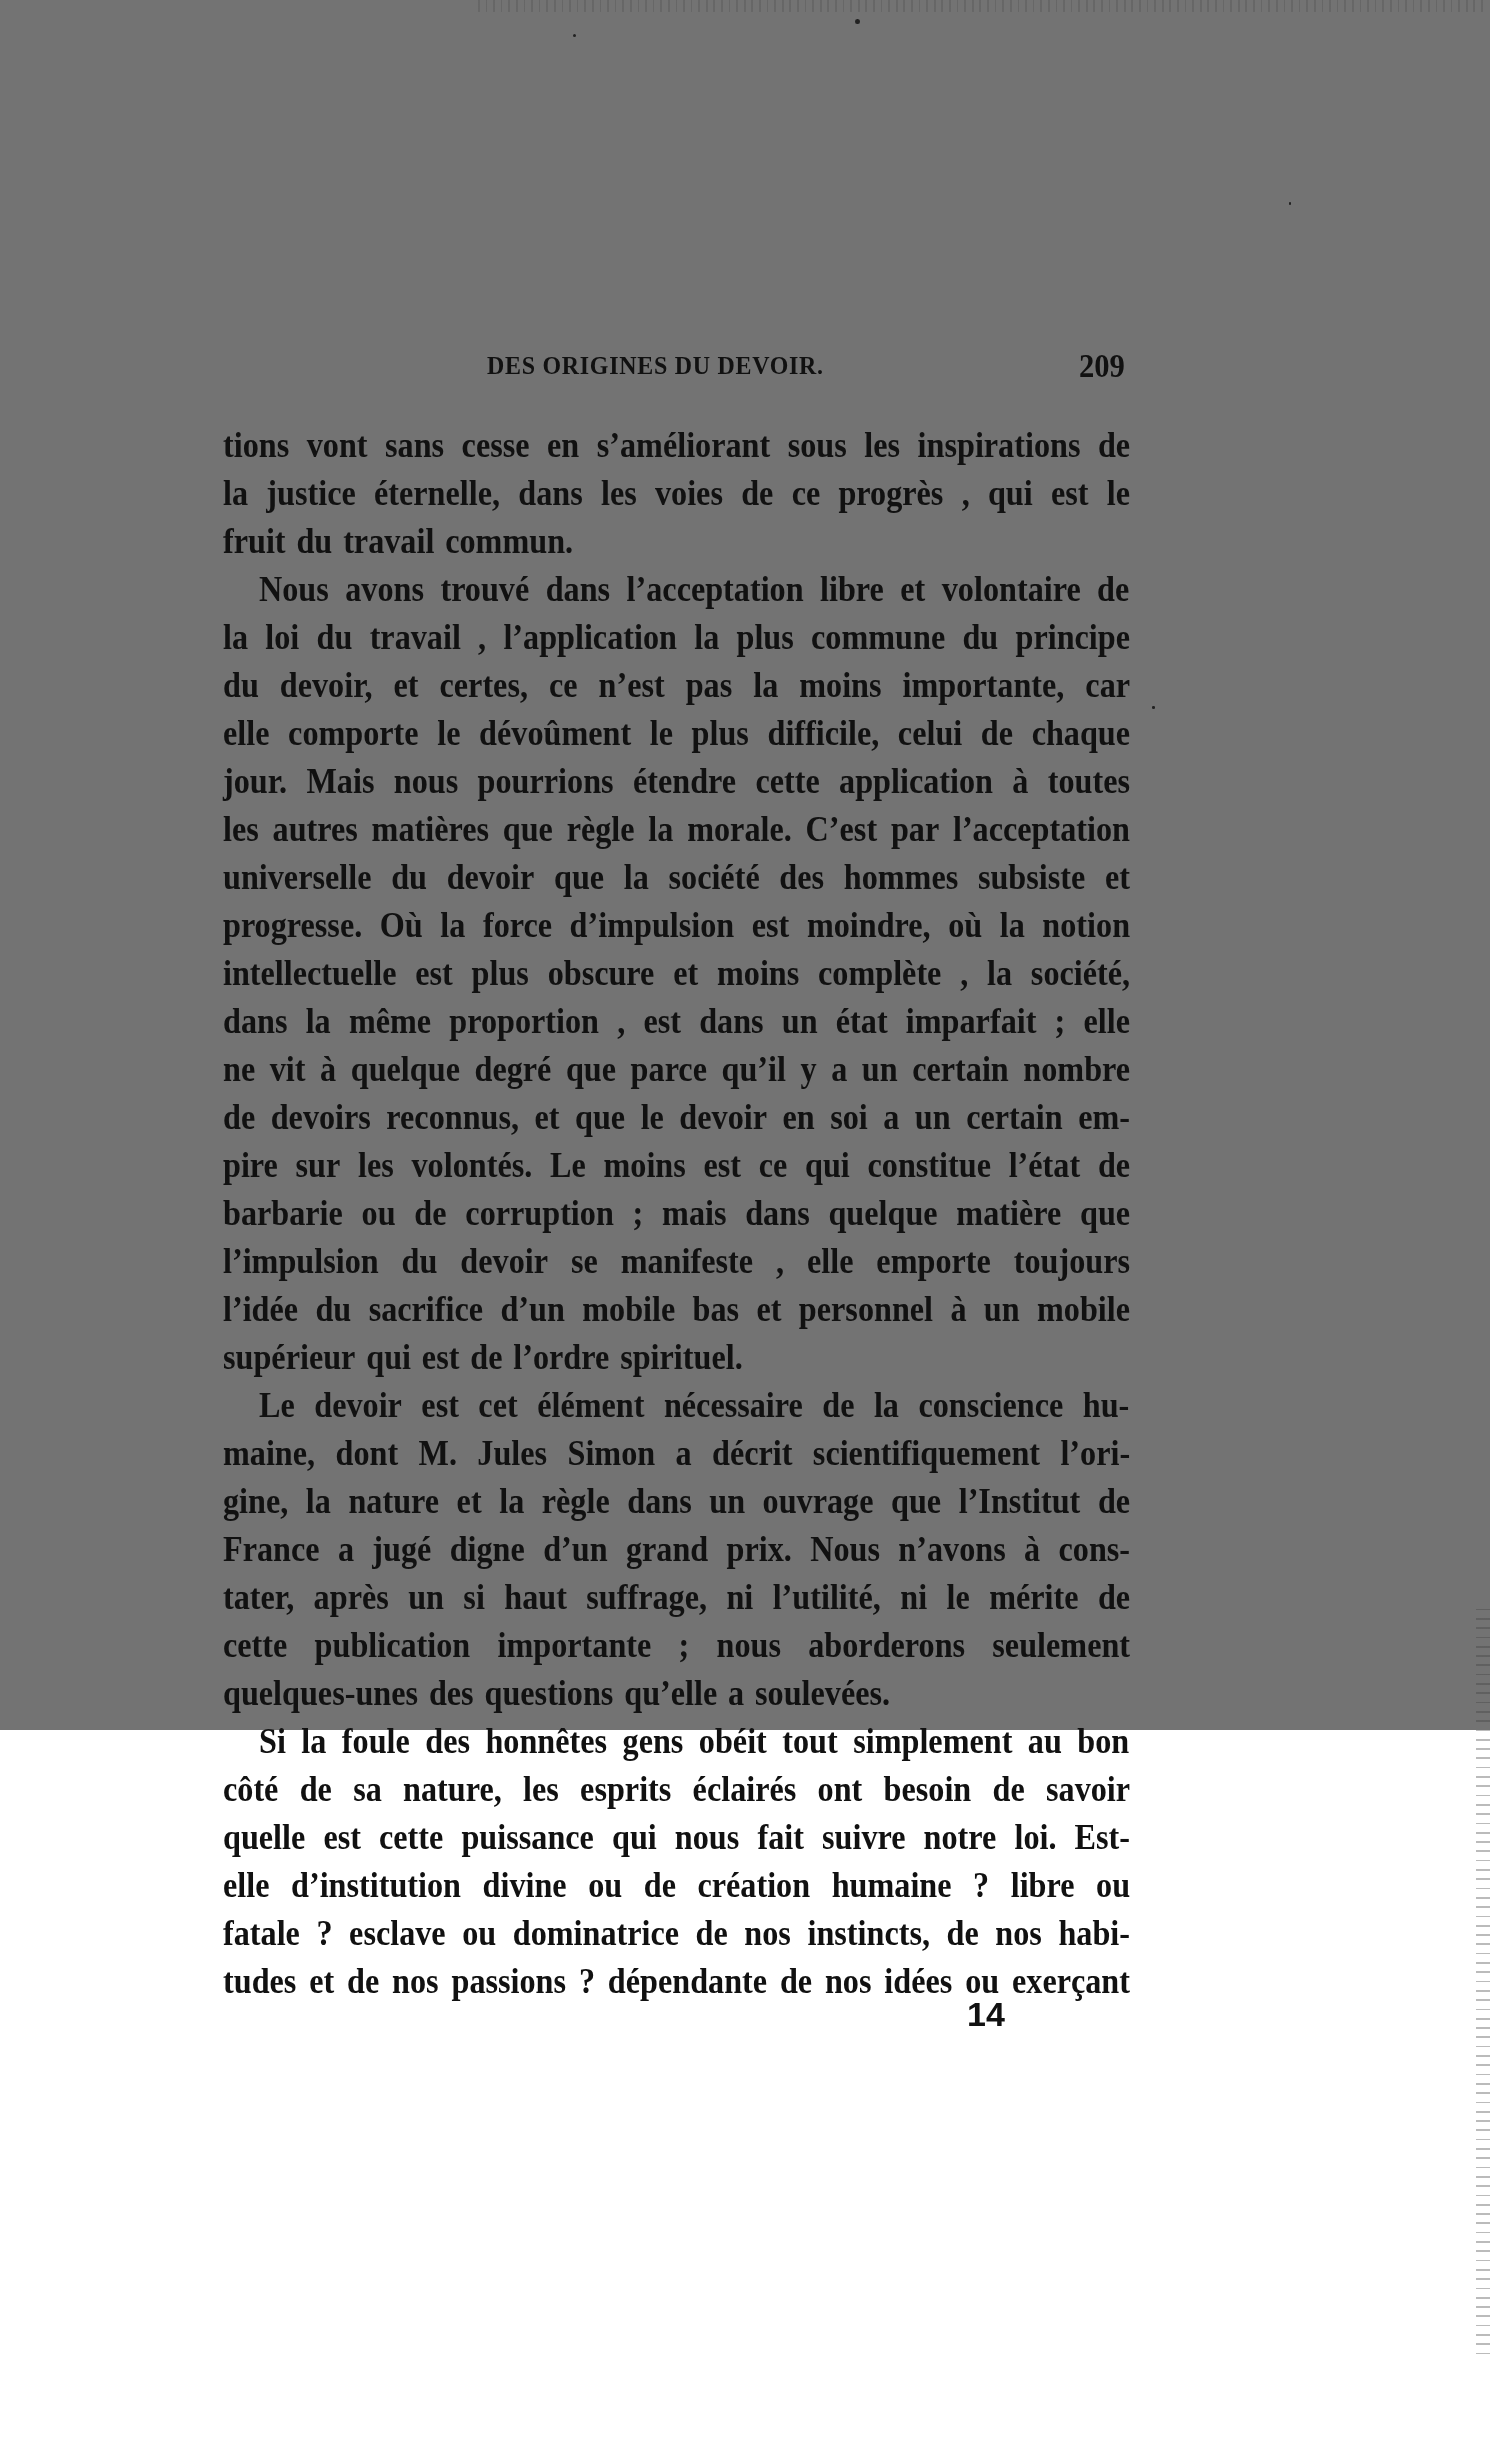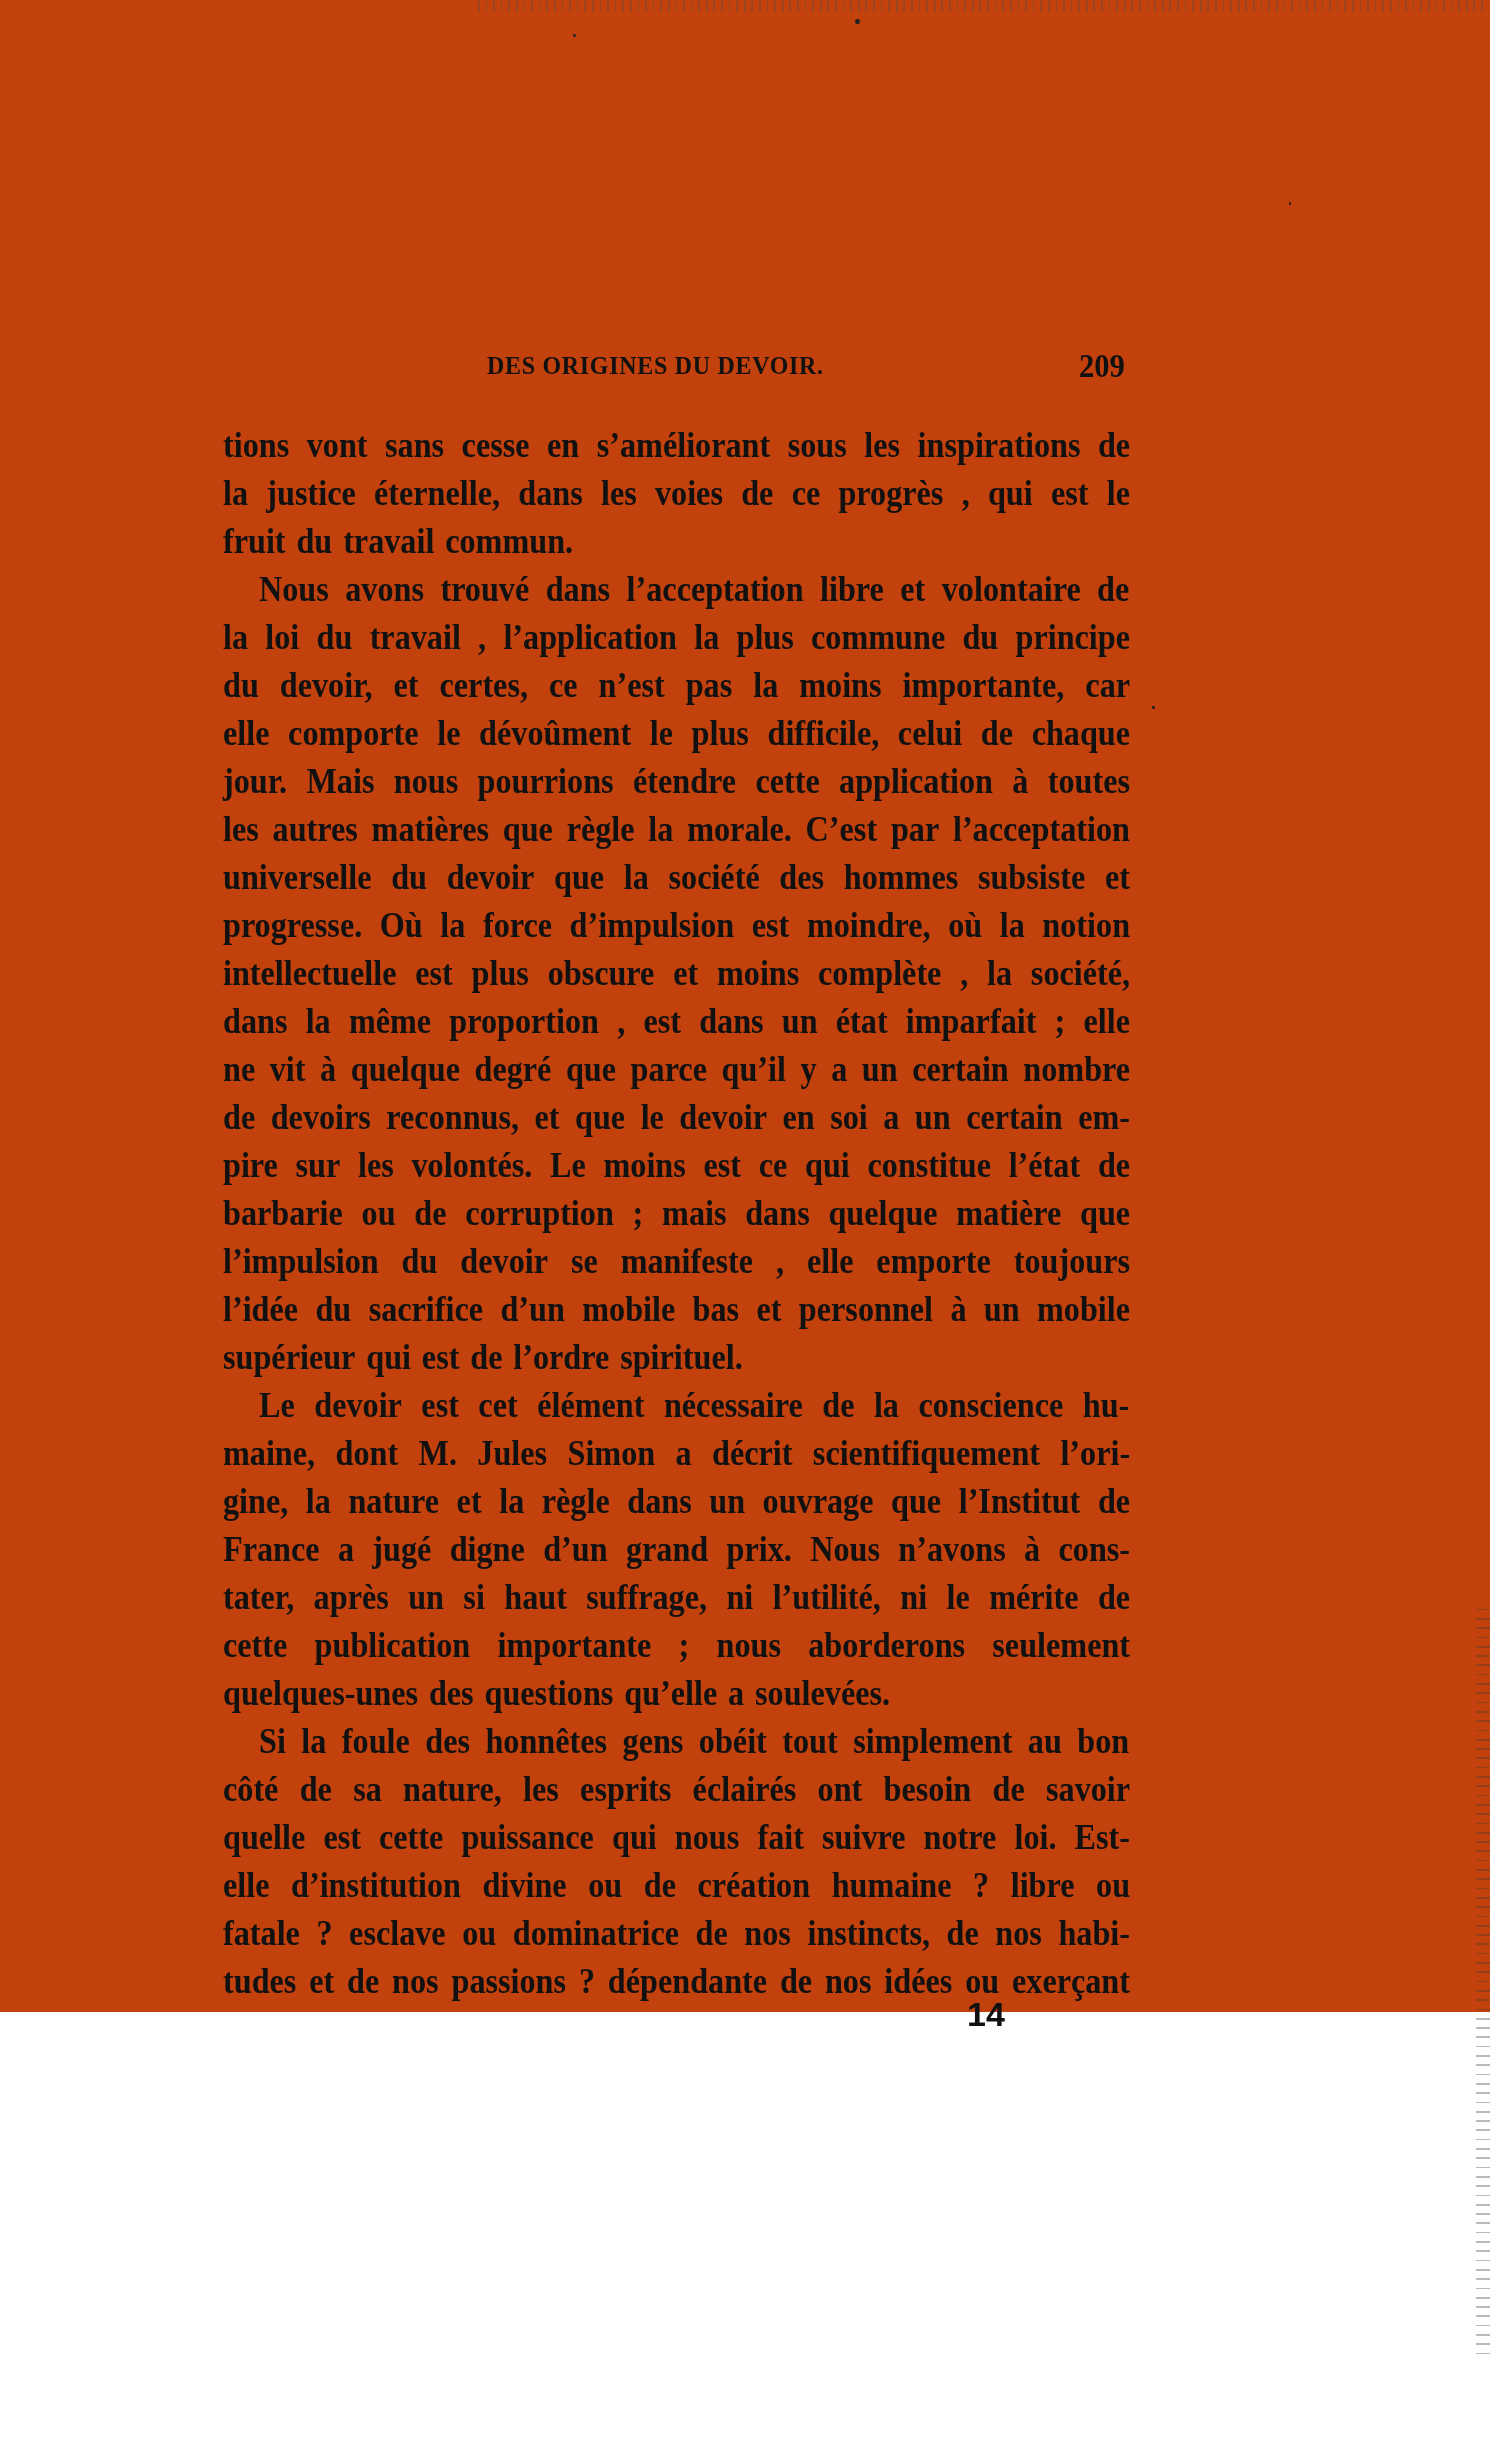--- a/index.html
+++ b/index.html
@@ -1,17 +1,17 @@
 <!DOCTYPE html>
 <html style="font-size:13.5px"><head>
   <meta charset="utf-8">
   <style>
     html, body { margin:0; padding:0; background:#ffffff; }
     body { width:1491px; height:2462px; position:relative; overflow:hidden; }
-    .page { position:absolute; left:0; top:0; width:1491px; height:2012px; background:#c2410c; }
+    .page { position:absolute; left:0; top:0; width:1491px; height:1730px; background:#737373; }
     .running-head {
       position:absolute; left:487px; top:351px;
       font-family:"Liberation Serif", serif; font-weight:bold;
       font-size:26px; letter-spacing:0.8px; color:#111;
       transform:scaleX(0.92); transform-origin:left top;
       white-space:nowrap;
     }
     .folio {
       position:absolute; left:1079px; top:347px;
       font-family:"Liberation Serif", serif; font-weight:bold;

